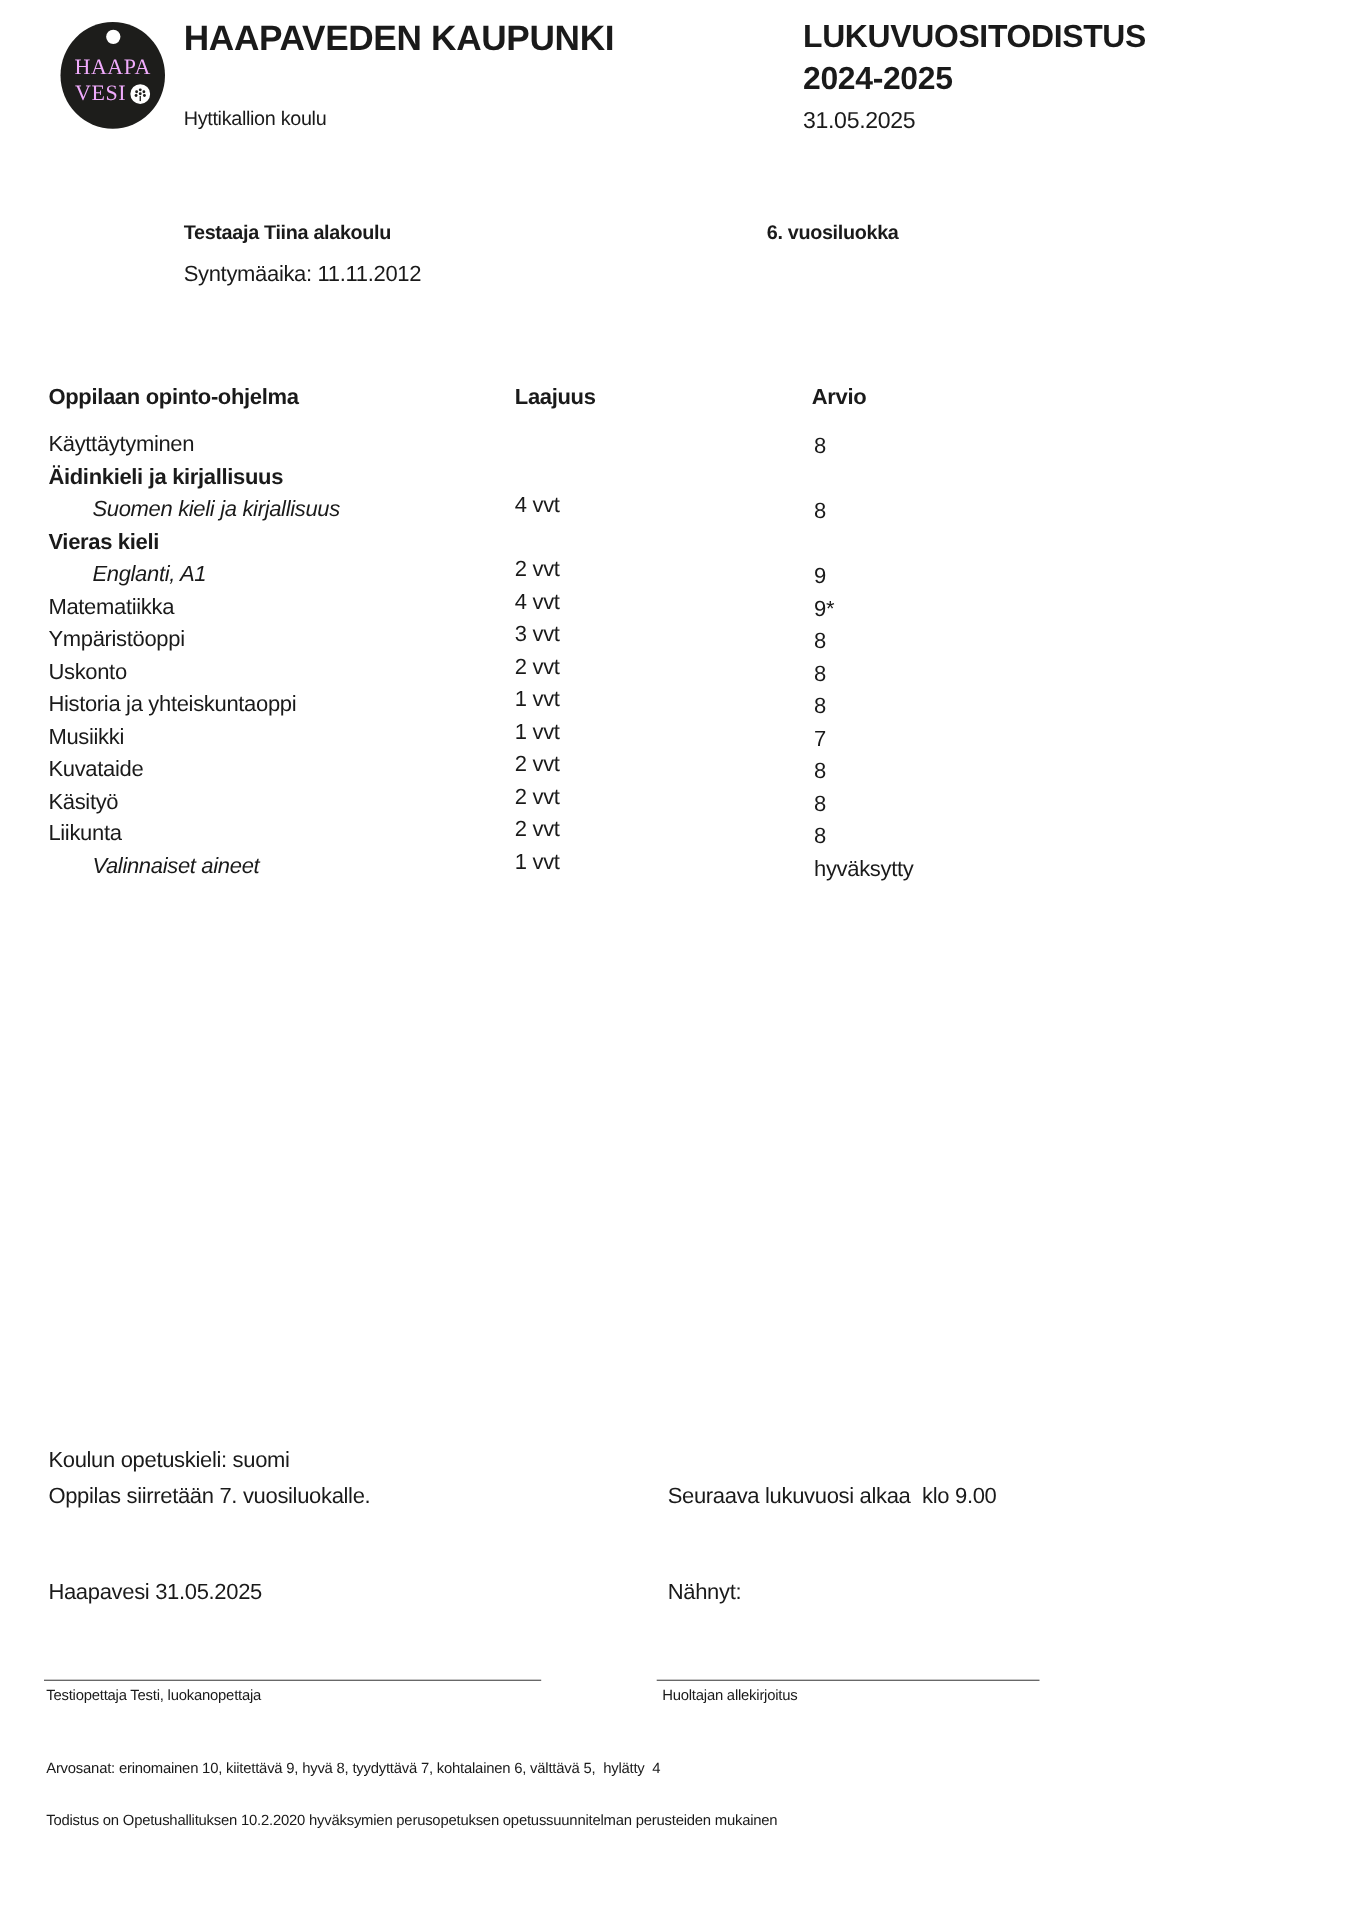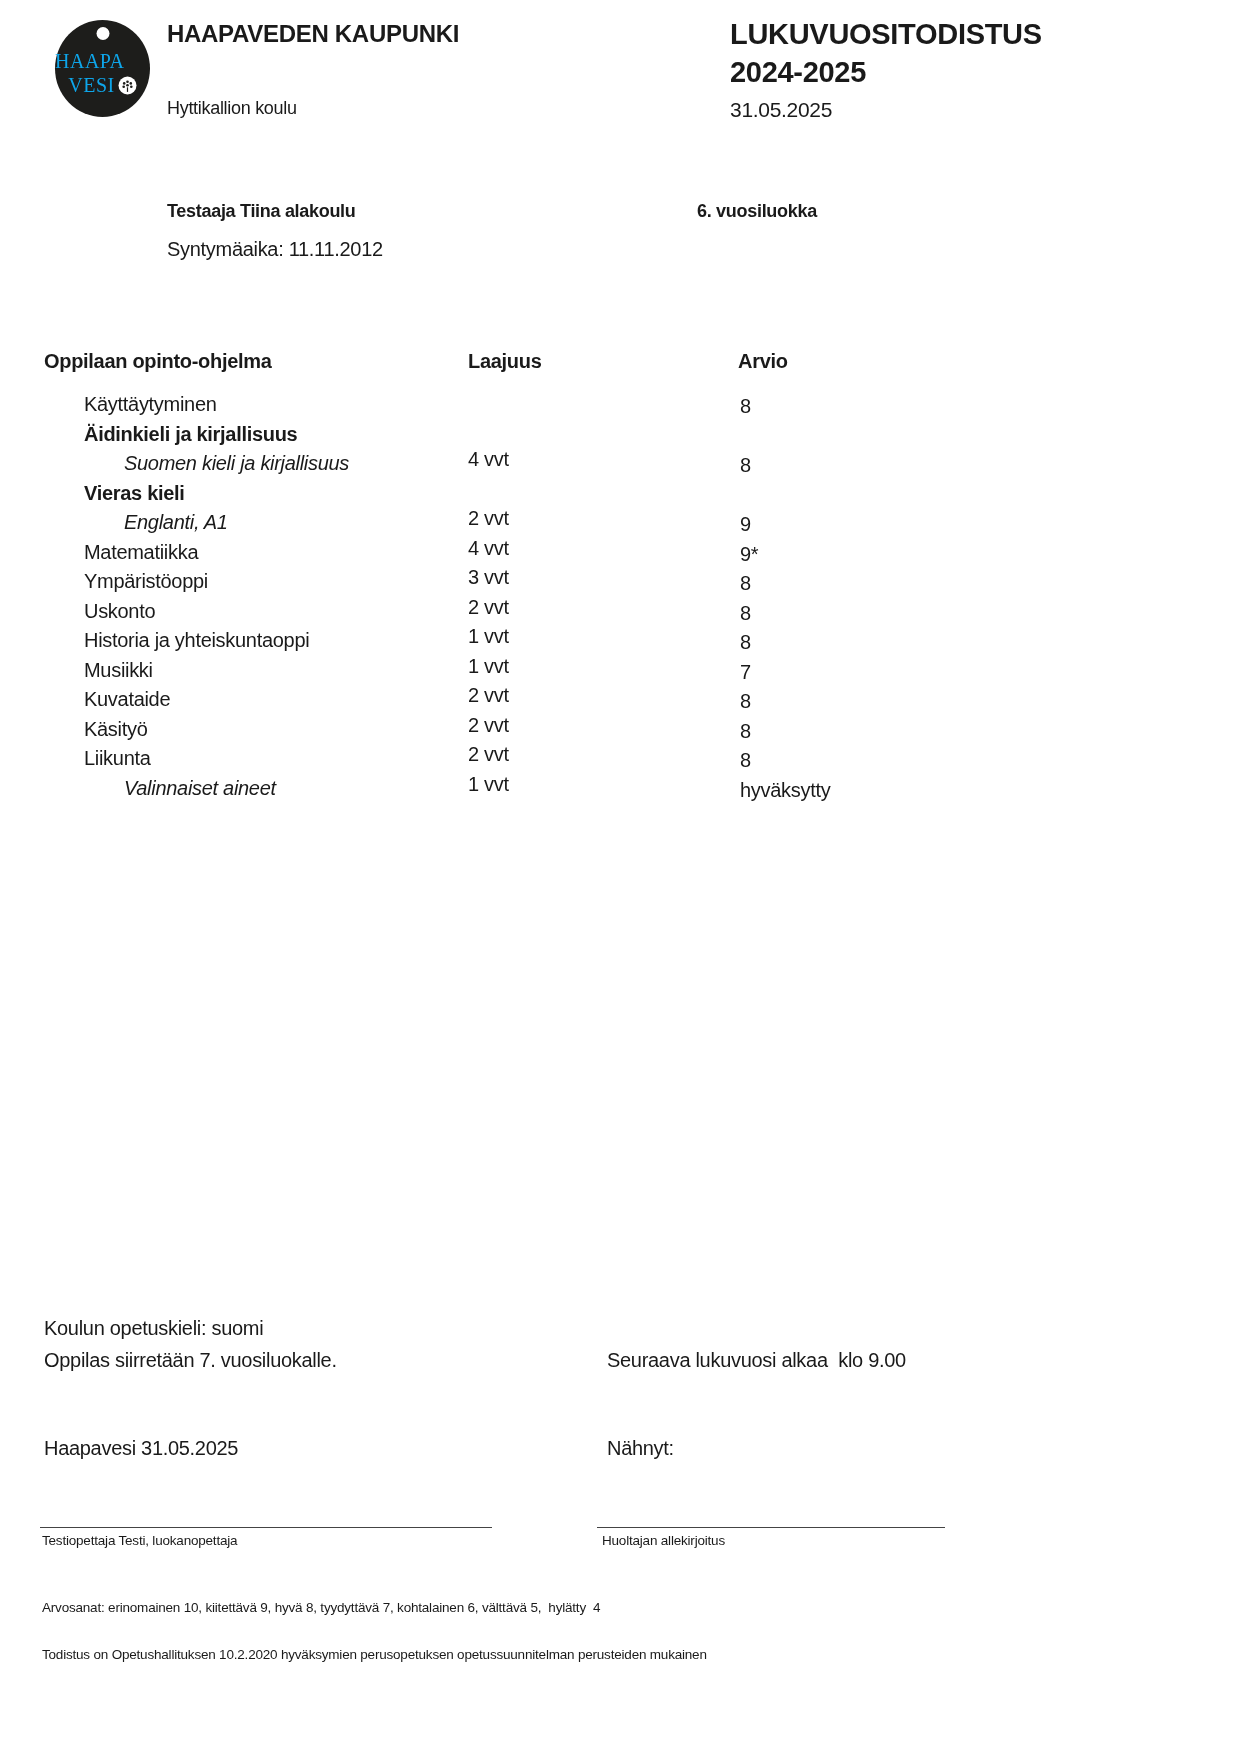--- a/index.html
+++ b/index.html
@@ -3,48 +3,48 @@
 <meta charset="utf-8">
 <style>
   html,body{margin:0;padding:0;background:#ffffff;}
   .page{
     position:relative;width:1241px;height:1755px;background:#ffffff;
     font-family:"Liberation Sans", sans-serif;color:#1a1a1a;overflow:hidden;
   }
   .abs{position:absolute;white-space:pre;letter-spacing:-0.3px;}
   .b{font-weight:bold;}
   .fs25{font-size:29px;line-height:27px;}
-  .fs24{font-size:24px;line-height:26px;text-align:center;}
+  .fs24{font-size:32px;line-height:26px;text-align:center;}
   .fs22{font-size:18px;line-height:24px;}
   .fs21{font-size:21px;line-height:23px;}
   .fs20{font-size:20px;line-height:22px;}
   .fs13{font-size:13.5px;line-height:16px;letter-spacing:-0.2px;}
 
   
   .logo{
     position:absolute;left:55px;top:20px;width:95px;height:97px;
-    background:#1d1d1b;border-radius:50%;color:#0ea5e9;
-    font-family:"Liberation Serif", serif;
+    background:#1d1d1b;border-radius:50%;color:#f0abfc;
+    font-family:"Liberation Serif", serif;text-align:center;
   }
   .logo-hole{position:absolute;left:50%;top:7px;transform:translateX(-50%);
     width:13px;height:13px;background:#fff;border-radius:50%;}
   .logo-l1{margin-top:31px;font-size:20px;line-height:20px;letter-spacing:0.5px;}
   .logo-l2{margin-top:4px;font-size:20px;line-height:20px;letter-spacing:0.5px;
     display:flex;align-items:center;justify-content:center;gap:3px;}
 
   
   .thead{position:absolute;top:350px;left:0;width:100%;height:24px;}
   .thead span{position:absolute;font-weight:bold;font-size:20px;white-space:pre;letter-spacing:-0.3px;}
   .col-subj{left:44px;}
   .col-scope{left:468px;}
   .col-grade{left:738px;}
   .rows{position:absolute;top:390px;left:0;width:100%;}
   .row{position:relative;height:29.5px;line-height:29.5px;font-size:20px;}
   .row span{white-space:pre;letter-spacing:-0.3px;}
-  .subj{position:absolute;left:44px;margin-left:40px;}
+  .subj{position:absolute;left:44px;}
   .subj.indent{left:84px;font-style:italic;}
   .subj.group{font-weight:bold;}
   .scope{position:absolute;left:468px;top:-4px;}
   .grade{position:absolute;left:740px;top:2px;}
 
   .sig-line{position:absolute;top:1527px;height:0;border-top:1px solid #444;}
   .sig-line.left{left:40px;width:452px;}
   .sig-line.right{left:597px;width:348px;}
 </style>
 </head>

